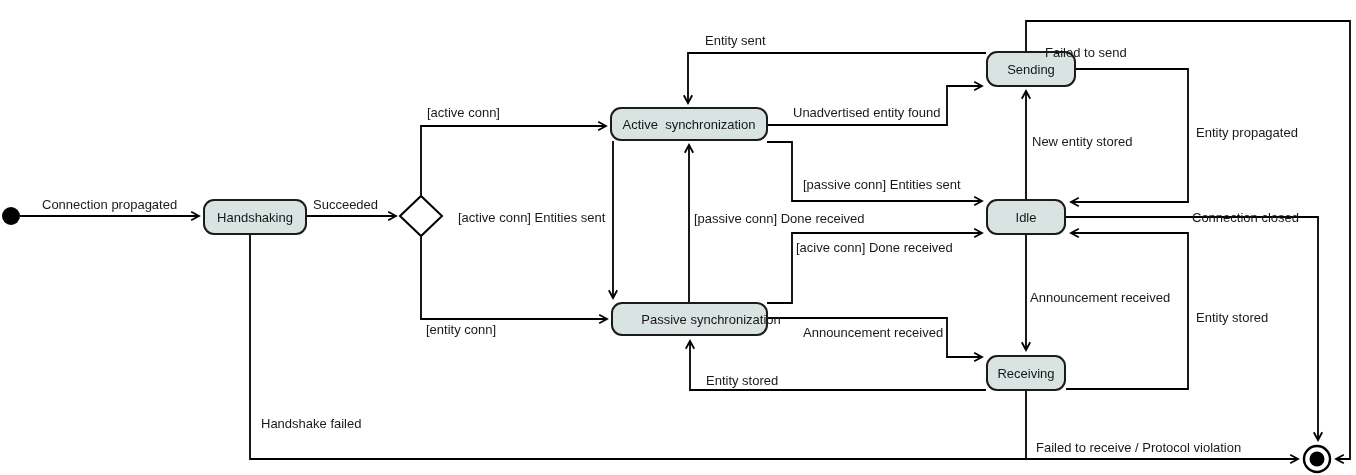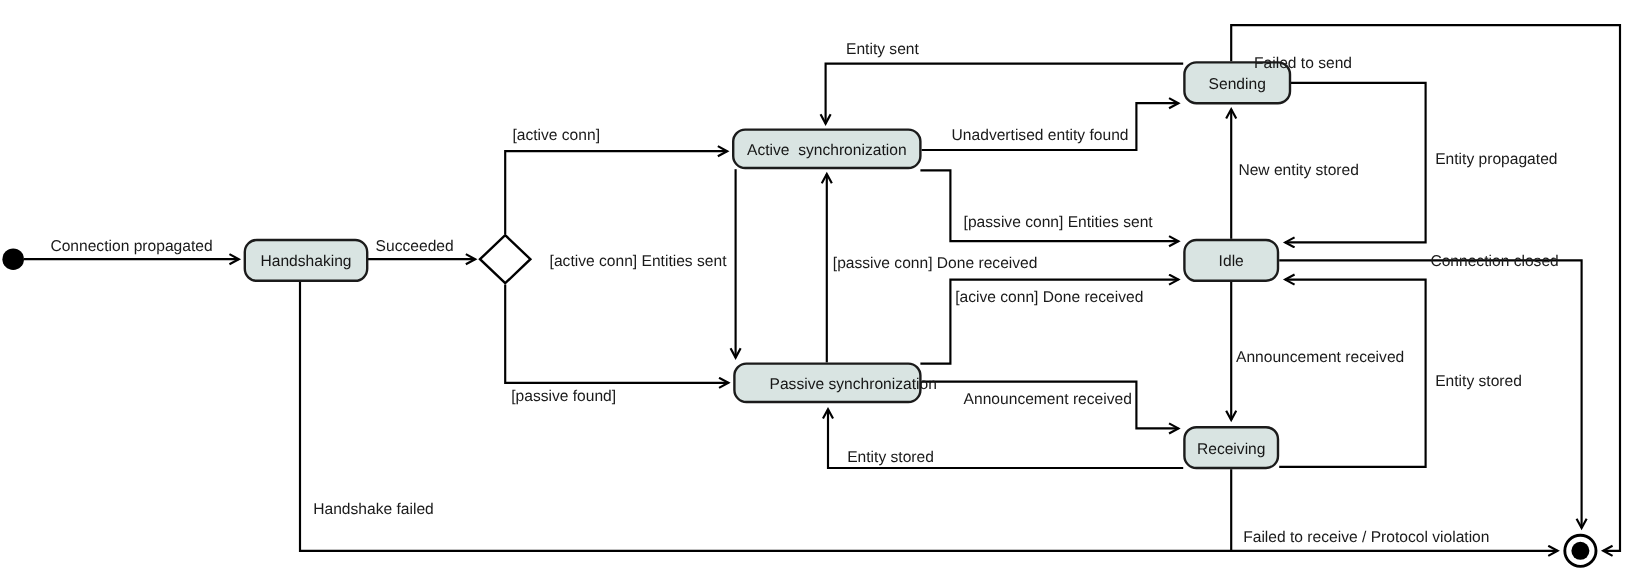--- a/index.html
+++ b/index.html
@@ -106,21 +106,21 @@
   <div class="state" style="left:986px;top:355px;width:80px;height:36px;">
     <span class="state-label">Receiving</span>
   </div>
   <div class="state" style="left:986px;top:199px;width:80px;height:36px;">
     <span class="state-label">Idle</span>
   </div>
 
   <span class="tlabel" style="left:42px;top:198px;">Connection propagated</span>
   <span class="tlabel" style="left:313px;top:198px;">Succeeded</span>
   <span class="tlabel" style="left:427px;top:106px;">[active conn]</span>
-  <span class="tlabel" style="left:426px;top:323px;">[passive found]</span>
+  <span class="tlabel" style="left:426px;top:323px;">[entity conn]</span>
   <span class="tlabel" style="left:458px;top:211px;">[active conn] Entities sent</span>
   <span class="tlabel" style="left:694px;top:212px;">[passive conn] Done received</span>
   <span class="tlabel" style="left:705px;top:34px;">Entity sent</span>
   <span class="tlabel" style="left:793px;top:106px;">Unadvertised entity found</span>
   <span class="tlabel" style="left:803px;top:178px;">[passive conn] Entities sent</span>
   <span class="tlabel" style="left:796px;top:241px;">[acive conn] Done received</span>
   <span class="tlabel" style="left:1032px;top:135px;">New entity stored</span>
   <span class="tlabel" style="left:1196px;top:126px;">Entity propagated</span>
   <span class="tlabel" style="left:1030px;top:291px;">Announcement received</span>
   <span class="tlabel" style="left:1196px;top:311px;">Entity stored</span>

